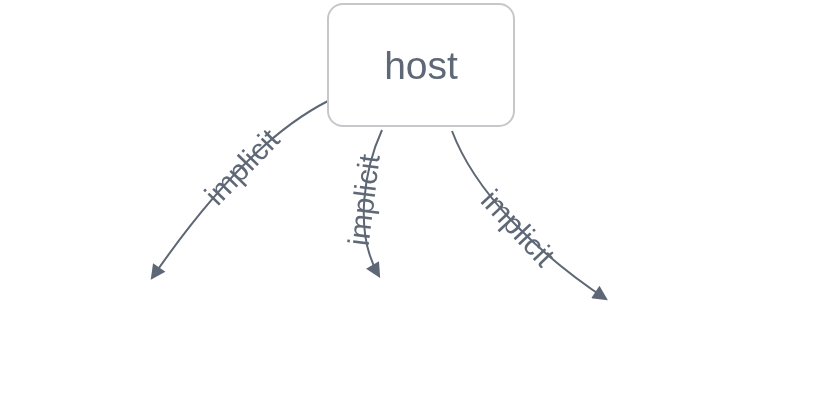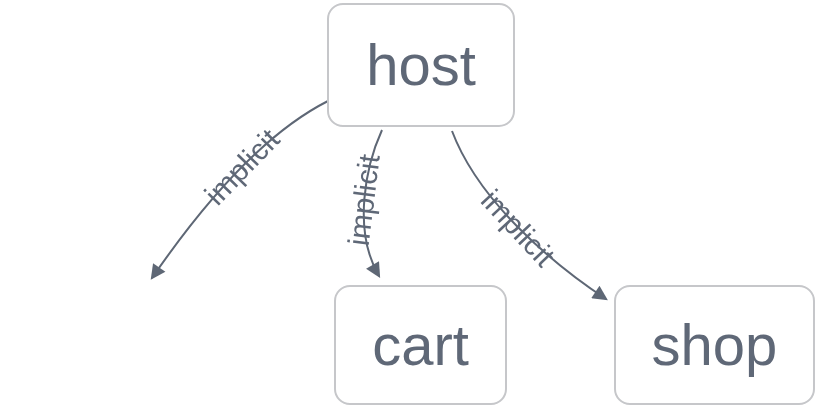--- a/index.html
+++ b/index.html
@@ -41,21 +41,21 @@
     box-sizing: border-box;
     background: var(--node_fill, #ffffff);
     border: 2px solid var(--node_border, #c6c7ca);
     border-radius: 16px;
     display: flex;
     align-items: center;
     justify-content: center;
   }
   .node-label {
     color: var(--node_text, #5f6877);
-    font-size: 58px;
+    font-size: 39px;
     line-height: 1;
     white-space: nowrap;
   }
   .node-host  { left: 327px; top: 3px;   width: 188px; height: 124px; }
   .node-about { left: 3px;   top: 285px; width: 226px; height: 120px; }
   .node-cart  { left: 334px; top: 285px; width: 173px; height: 120px; }
   .node-shop  { left: 614px; top: 285px; width: 201px; height: 120px; }
 </style>
 </head>
 <body>
@@ -76,21 +76,15 @@
     <text class="edge-label" transform="translate(242,167) rotate(-46)" dy="0.34em">implicit</text>
     <text class="edge-label" transform="translate(364,200) rotate(-83)" dy="0.34em">implicit</text>
     <text class="edge-label" transform="translate(518,228) rotate(47)" dy="0.34em">implicit</text>
   </svg>
 
   <div class="node node-host">
     <span class="node-label">host</span>
   </div>
 
 
-  <div class="node node-cart">
-    <span class="node-label">cart</span>
-  </div>
 
-  <div class="node node-shop">
-    <span class="node-label">shop</span>
-  </div>
 
 </div>
 
 </body></html>

